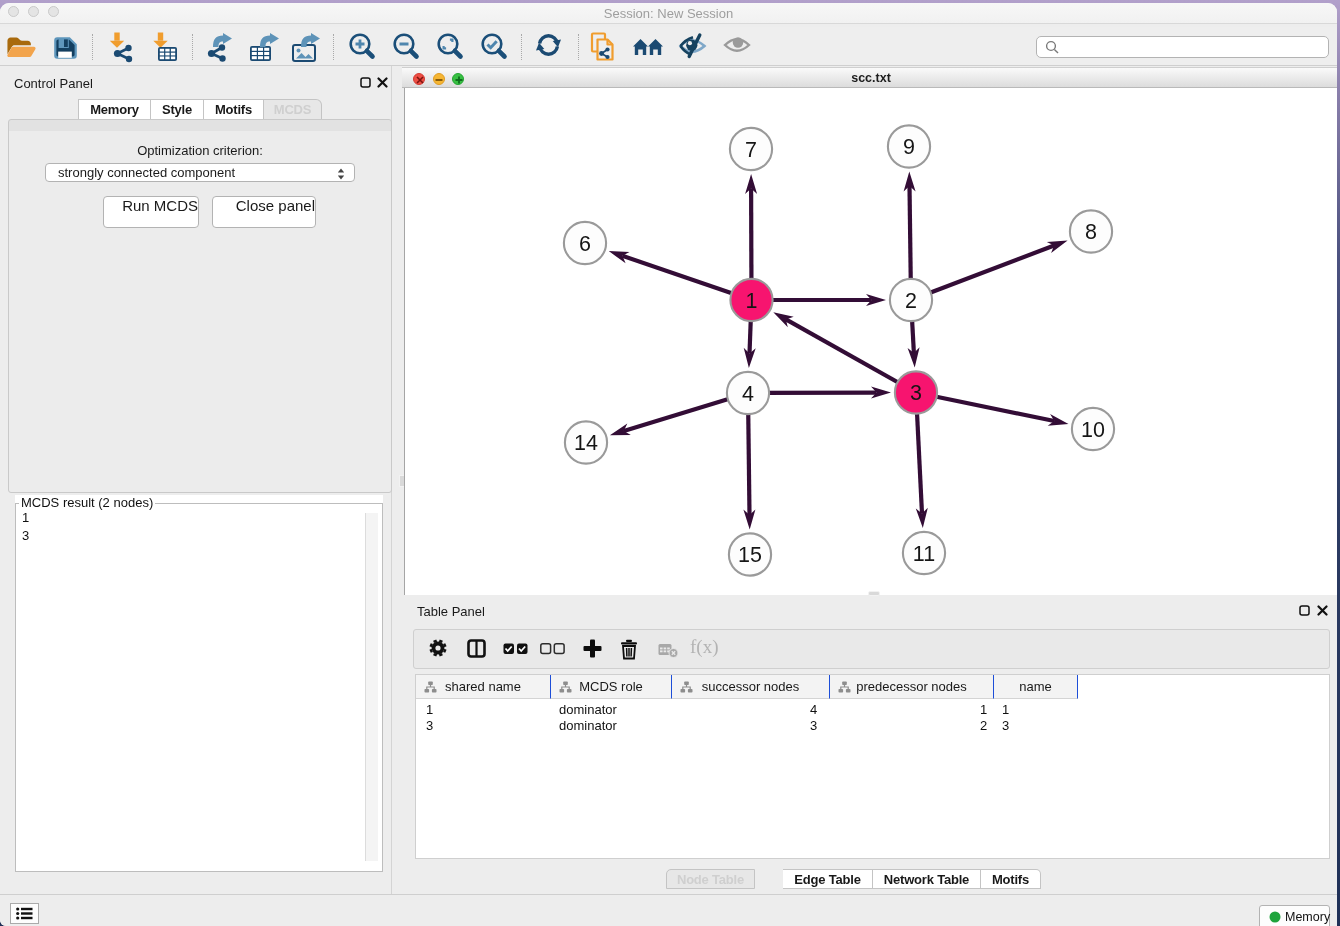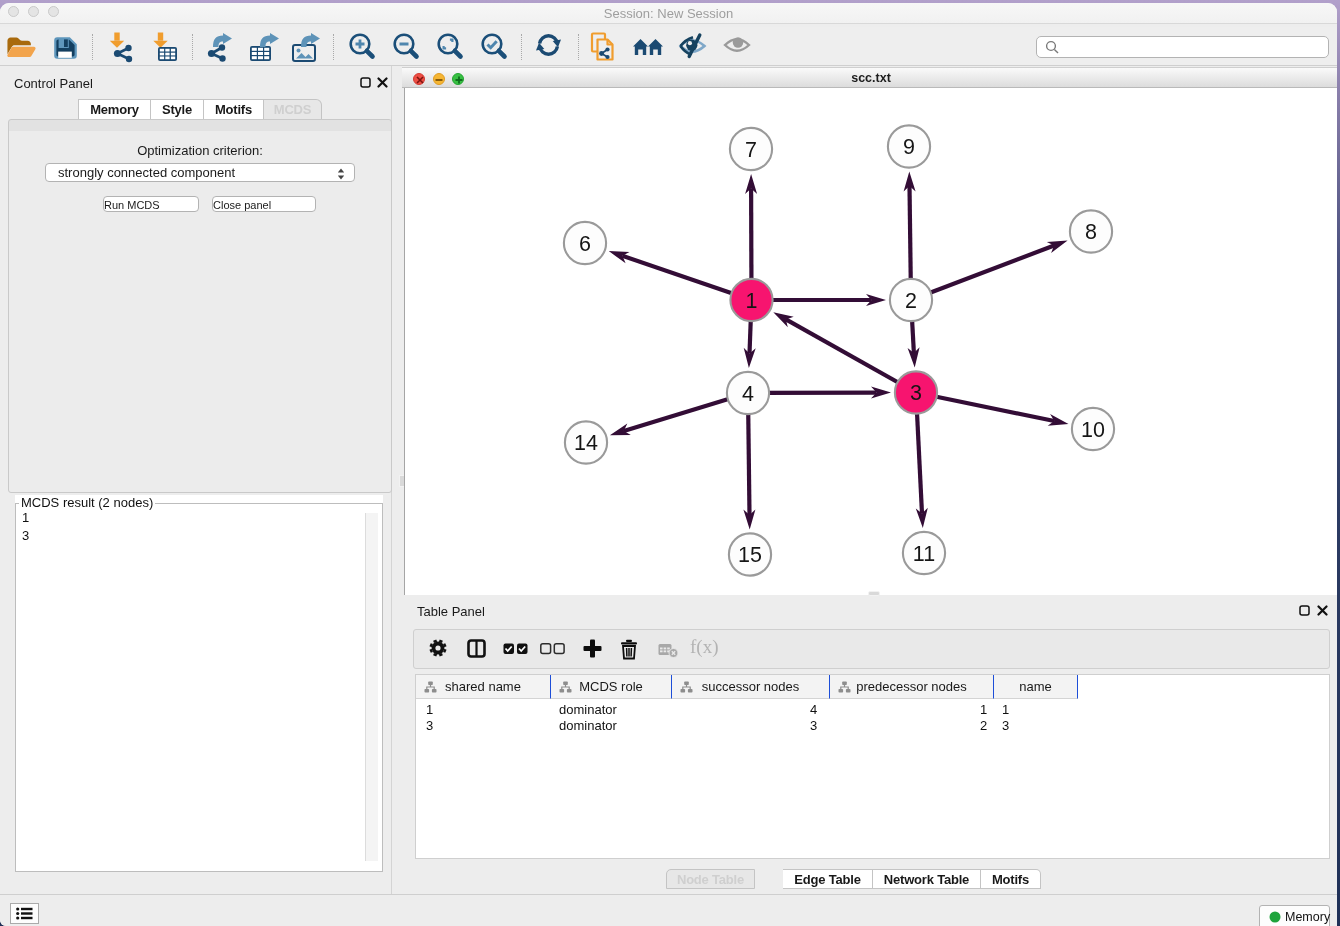--- a/index.html
+++ b/index.html
@@ -15,21 +15,21 @@
 .tbi { position:absolute; top:5px; }
 .tsep { position:absolute; top:7px; width:1px; height:26px; border-left:1px dotted #a9a9a9; }
 #searchbox { position:absolute; left:1036px; top:9px; width:293px; height:22px; background:#fff; border:1px solid #b3b3b3; border-radius:5px; }
 
 #cp-title { position:absolute; left:14px; top:73px; font-size:13px; color:#1a1a1a; }
 .winbtn { position:absolute; font-size:13px; color:#111; }
 .tab { position:absolute; top:96px; height:21px; background:#fff; border:1px solid #c4c4c4; font-size:13px; font-weight:bold; letter-spacing:-0.2px; color:#191919; text-align:center; line-height:20px; }
 #cp-content { position:absolute; left:8px; top:116px; width:384px; height:374px; background:linear-gradient(#e2e2e2,#e2e2e2 11px,#ececec 11px); border:1px solid #c9c9c9; border-radius:3px; }
 #opt-label { position:absolute; left:0; top:23px; width:100%; text-align:center; font-size:13px; color:#1a1a1a; }
 #dropdown { position:absolute; left:36px; top:43px; width:310px; height:19px; background:#fff; border:1px solid #b3b3b3; border-radius:4px; font-size:13px; color:#1a1a1a; line-height:17px; padding-left:12px; }
-.btn { position:absolute; top:76px; height:16px; background:#fff; border:1px solid #b3b3b3; border-radius:4px; font-size:11px; color:#1a1a1a; text-align:left; line-height:17px; }
+.btn { position:absolute; top:76px; height:32px; background:#fff; border:1px solid #b3b3b3; border-radius:4px; font-size:15px; color:#1a1a1a; text-align:right; line-height:17px; }
 #mcds-white { position:absolute; left:15px; top:492px; width:368px; height:377px; background:#fff; }
 #mcds-box { position:absolute; left:15px; top:500px; width:368px; height:369px; border:1px solid #bdbdbd; }
 #mcds-legend { position:absolute; left:3px; top:-9px; background:#fff; padding:0 2px; font-size:13px; color:#111; }
 #mcds-text { position:absolute; left:6px; top:5px; font-size:13px; color:#111; line-height:17.5px; }
 #mcds-scroll { position:absolute; right:4px; top:9px; width:13px; height:348px; background:#f4f4f4; border-left:1px solid #dcdcdc; }
 
 #split-h1 { position:absolute; left:399px; top:472px; width:6px; height:12px; background:#d9d9d9; border:1px solid #f2f2f2; }
 
 #net-title { position:absolute; left:402px; top:64px; width:938px; height:21px; background:linear-gradient(#fafafa,#dcdcdc); border-bottom:1px solid #b9b9b9; border-top:1px solid #cfcfcf; }
 #net-title-text { position:absolute; width:100%; top:3px; text-align:center; font-size:12.5px; font-weight:bold; color:#1c1c1c; }

